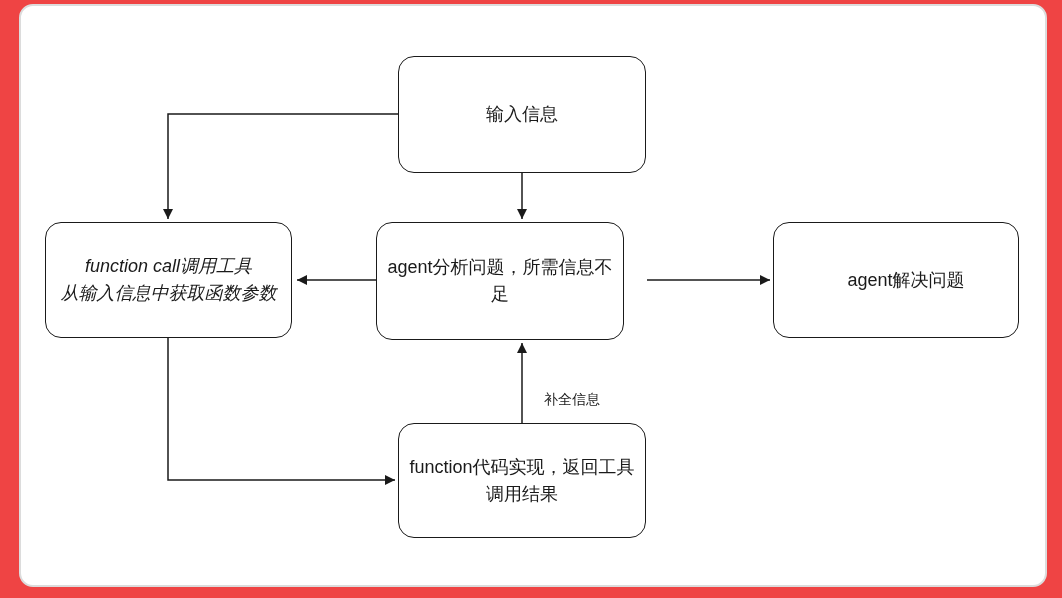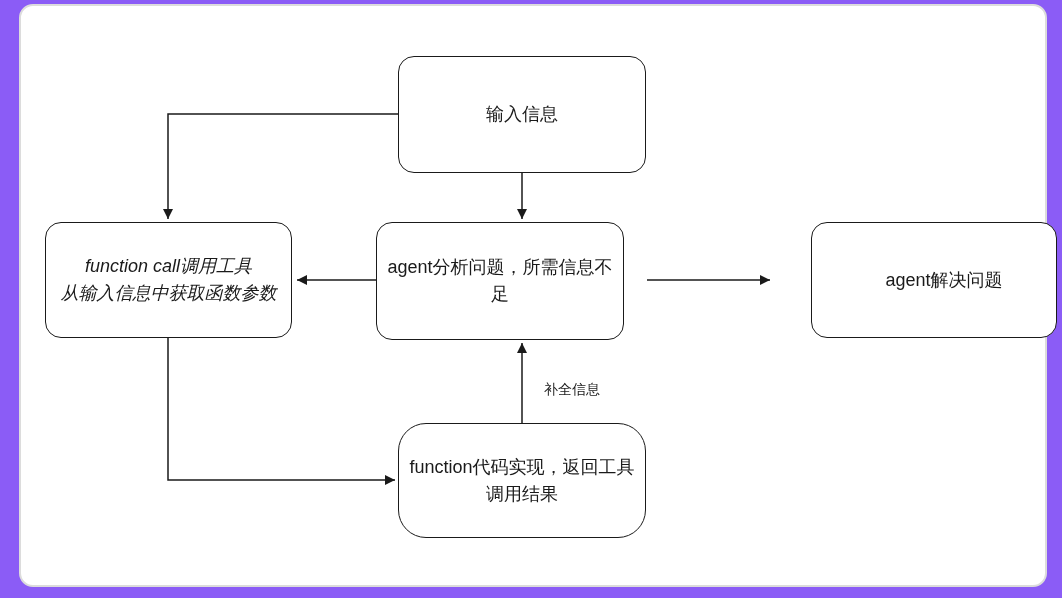--- a/index.html
+++ b/index.html
@@ -5,21 +5,21 @@
   html, body {
     margin: 0;
     padding: 0;
     background: #ffffff;
     font-family: "Liberation Sans", "DejaVu Sans", sans-serif;
   }
   .canvas {
     position: relative;
     width: 1062px;
     height: 598px;
-    background: #8b5cf6;
+    background: #ef4444;
     overflow: hidden;
   }
   .frame {
     position: absolute;
     left: 19px;
     top: 4px;
     width: 1028px;
     height: 583px;
     border: 2px solid #dcdcdc;
     border-radius: 14px;
@@ -47,26 +47,26 @@
     font-size: 18px;
     line-height: 27px;
   }
   .node .label {
     white-space: pre-line;
     padding: 0 6px;
   }
   #node-input         { left: 398px; top: 56px;  width: 248px; height: 117px; }
   #node-function-call { left: 45px;  top: 222px; width: 247px; height: 116px; font-style: italic; }
   #node-agent-analyze { left: 376px; top: 222px; width: 248px; height: 118px; }
-  #node-agent-solve   { left: 811px; top: 222px; width: 246px; height: 116px; padding-left: 20px; }
-  #node-function-impl { left: 398px; top: 423px; width: 248px; height: 115px; border-radius: 28px; }
+  #node-agent-solve   { left: 773px; top: 222px; width: 246px; height: 116px; padding-left: 20px; }
+  #node-function-impl { left: 398px; top: 423px; width: 248px; height: 115px; }
   .edge-label {
     position: absolute;
     left: 542px;
-    top: 379px;
+    top: 389px;
     font-size: 14px;
     line-height: 20px;
     color: #1a1a1a;
     background: #ffffff;
     padding: 0 2px;
   }
 </style>
 </head>
 <body>
 

